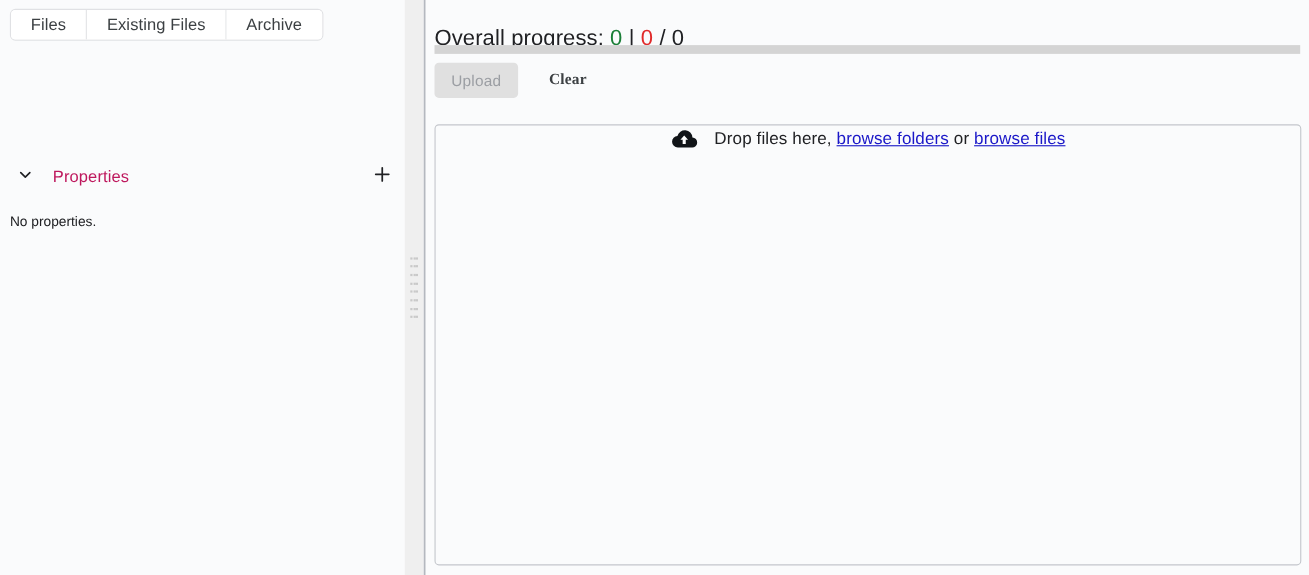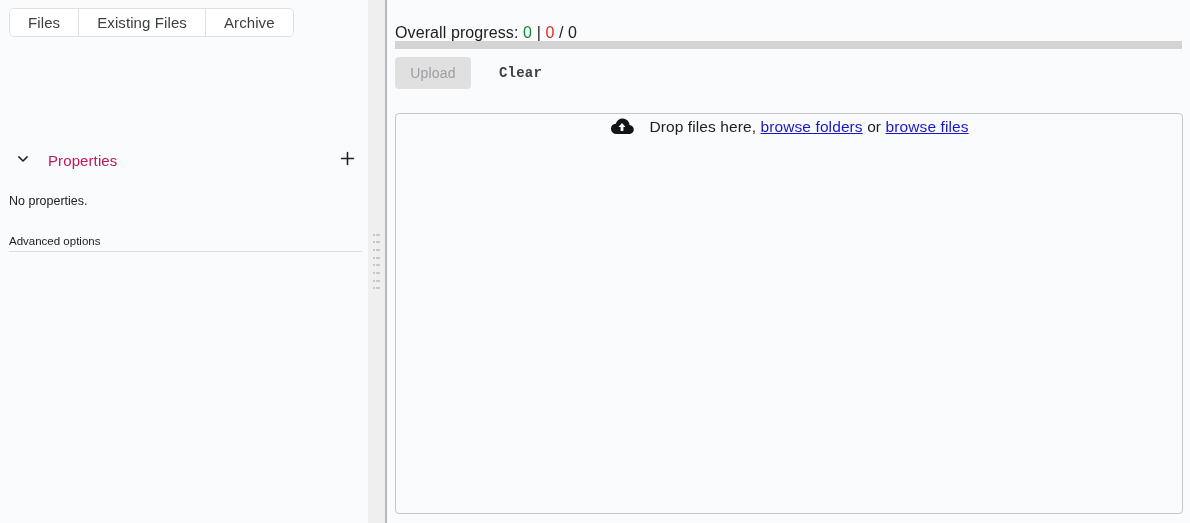--- a/index.html
+++ b/index.html
@@ -185,21 +185,21 @@
     position: relative;
     flex: 1 1 auto;
     height: 523px;
     background: #fafbfc;
   }
 
   .progress-label {
     position: absolute;
     left: 8px;
     top: 24px;
-    font-size: 16px;
+    font-size: 20px;
     color: #202124;
     white-space: nowrap;
     letter-spacing: 0.1px;
   }
   .progress-label .ok { color: #1a7f37; }
   .progress-label .sep { color: #202124; }
   .progress-label .err { color: #e02a2a; }
   .progress-label .total { color: #202124; }
 
   .progress-track {
@@ -242,21 +242,21 @@
     margin-left: 14px;
     min-width: 62px;
     height: 32px;
     padding: 0 14px;
     background: transparent;
     color: #3c4043;
     border: none;
     border-radius: 4px;
     font-size: 14px;
     font-weight: bold;
-    font-family: Liberation Mono, monospace;
+    font-family: Liberation Serif, serif;
     cursor: pointer;
     letter-spacing: 0.2px;
   }
 
   .dropzone {
     position: absolute;
     left: 8px;
     top: 113px;
     width: 788px;
     height: 401px;
@@ -323,24 +323,20 @@
         <span>
           <svg width="19" height="19" viewBox="0 0 24 24" aria-hidden="true">
             <path d="M12 4.5 V19.5 M4.5 12 H19.5" fill="none" stroke="#202124" stroke-width="2" stroke-linecap="round"></path>
           </svg>
         </span>
       </button>
     </div>
 
     <div class="no-props">No properties.</div>
 
-    <div class="advanced-wrap">
-      <span class="advanced-label">Advanced options</span>
-      <div class="advanced-divider"></div>
-    </div>
 
   </div>
 
   <div class="splitter">
     <div class="splitter-grip">
       <i></i>
         <i></i>
         <i></i>
         <i></i>
         <i></i>

